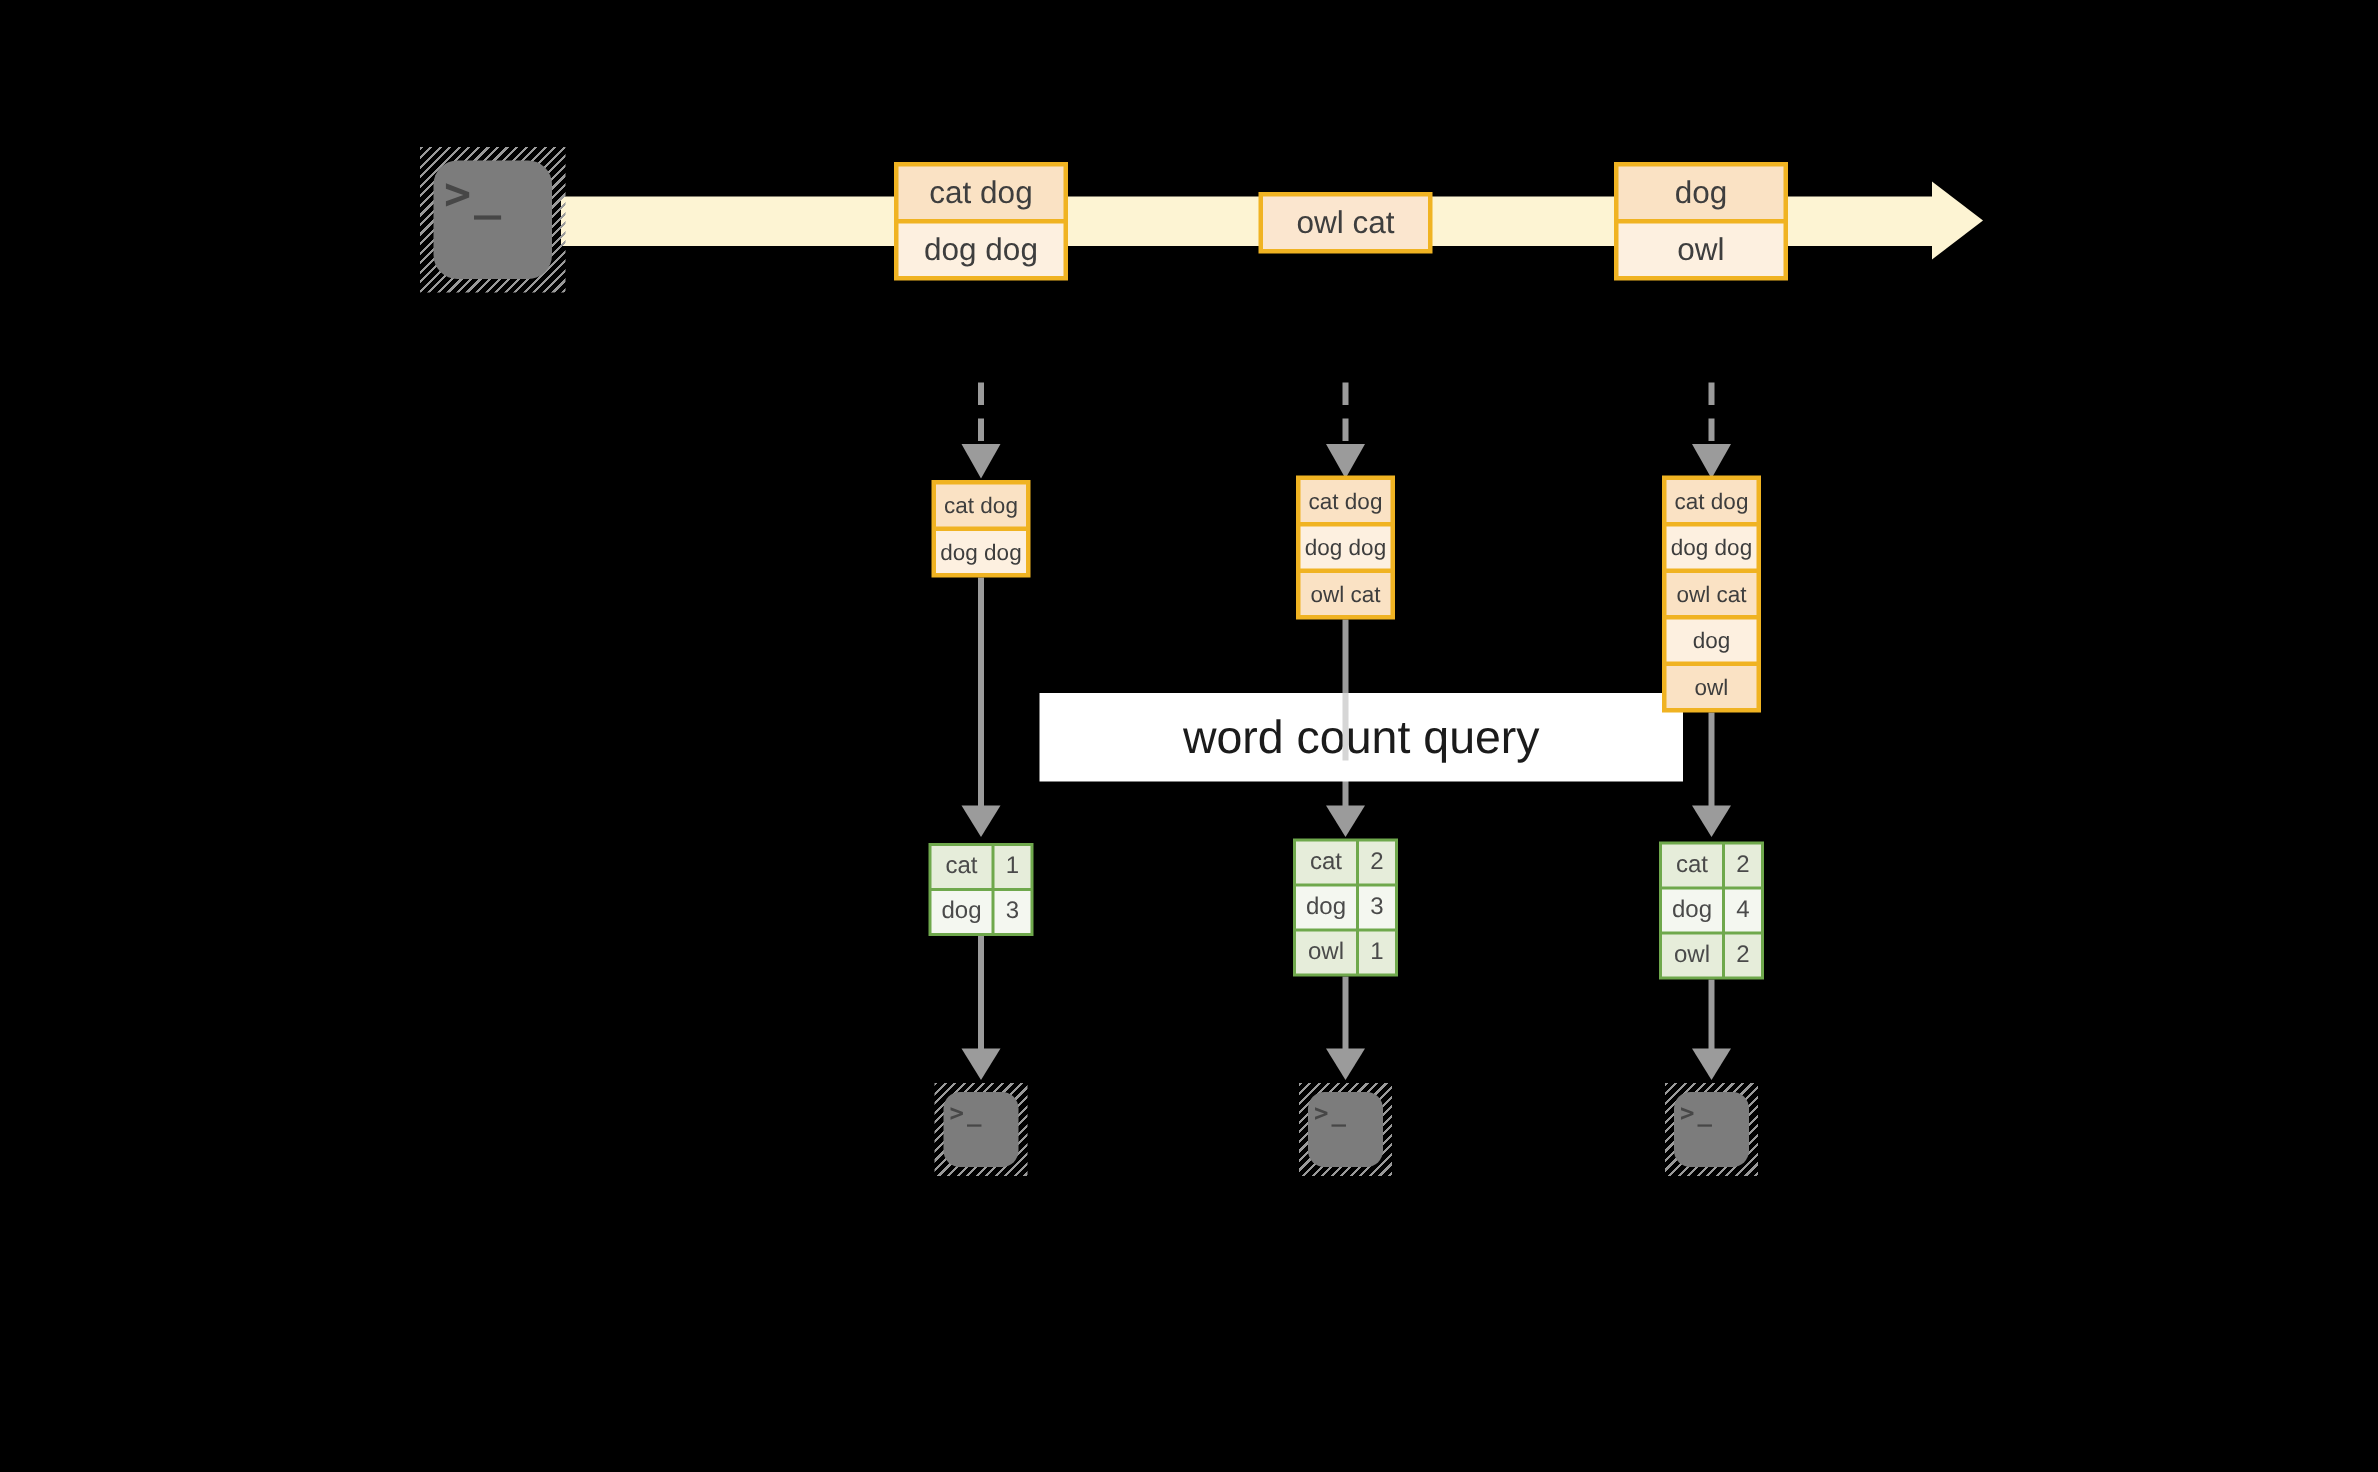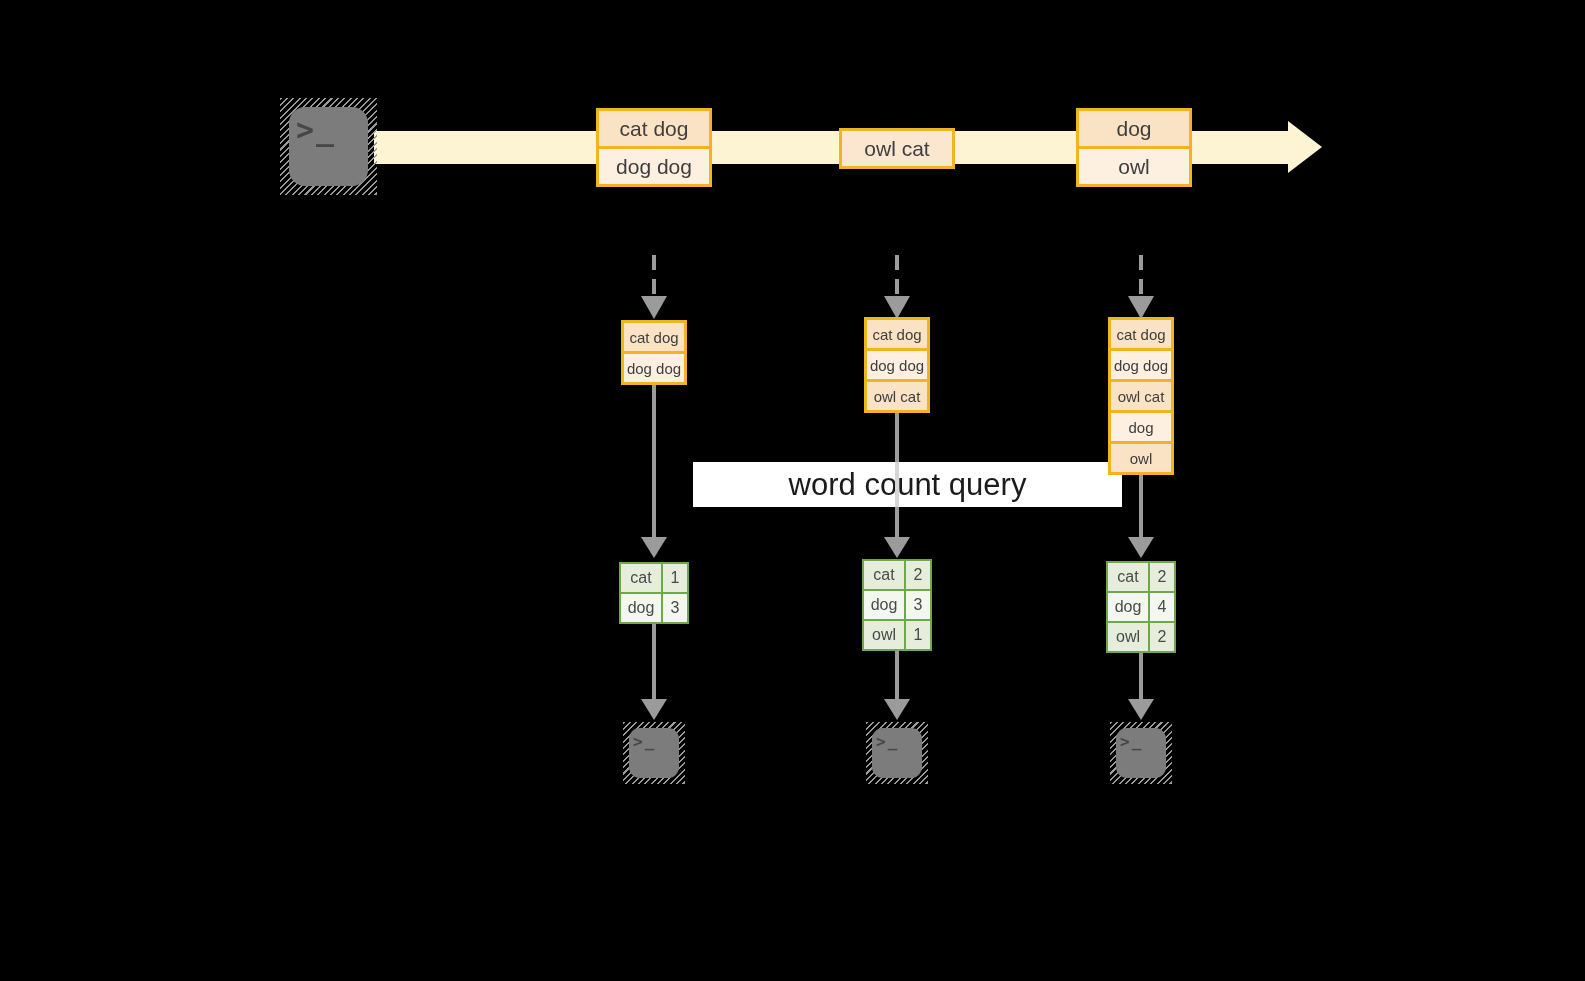--- a/index.html
+++ b/index.html
@@ -34,21 +34,21 @@
   .term-glyph{position:absolute;font-family:"DejaVu Sans Mono",monospace;font-weight:700;color:#474747;letter-spacing:2px;}
   .term.src{left:280px;top:98px;width:97px;height:97px;}
   .term.src .term-inner{inset:9px;border-radius:16px;}
   .term.src .term-glyph{left:16px;top:14px;font-size:30px;}
   .term.sink{width:62px;height:62px;top:722px;}
   .term.sink .term-inner{inset:6px;border-radius:11px;}
   .term.sink .term-glyph{left:10px;top:10px;font-size:16px;}
   .term.sink-1{left:623px;} .term.sink-2{left:866px;} .term.sink-3{left:1110px;}
 
   
-  .qlabel{position:absolute;left:693px;top:462px;width:429px;height:45px;background:#ffffff;z-index:2;
+  .qlabel{position:absolute;left:693px;top:462px;width:429px;height:59px;background:#ffffff;z-index:2;
     display:flex;align-items:center;justify-content:center;font-size:31px;color:#1b1b1b;}
   .qline{position:absolute;left:895px;top:462px;width:4px;height:45px;background:#d6d6d6;z-index:3;}
 
   svg.arrows{position:absolute;left:0;top:0;z-index:1;}
 
   
   .ev-1{left:596px;top:108px;} .ev-2{left:839px;top:128px;} .ev-3{left:1076px;top:108px;}
   .stack-1{left:621px;top:320px;} .stack-2{left:864px;top:317px;} .stack-3{left:1108px;top:317px;}
   .gt-1{left:619px;top:562px;} .gt-2{left:862px;top:559px;} .gt-3{left:1106px;top:561px;}
 </style>

